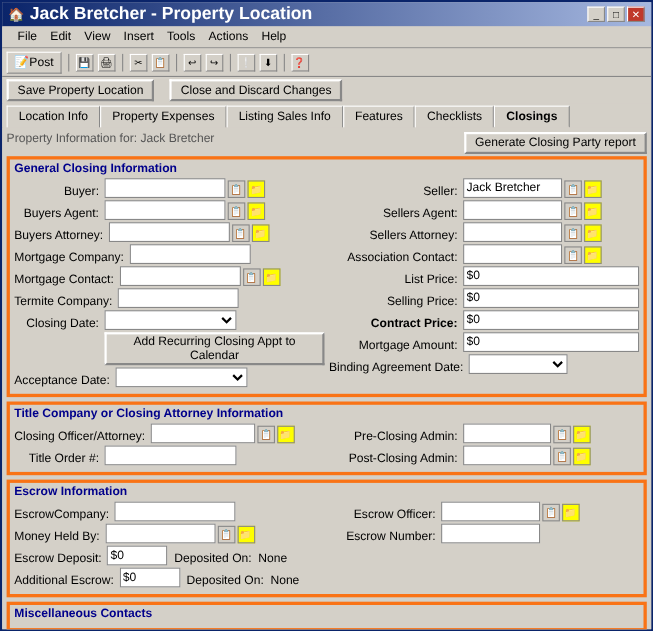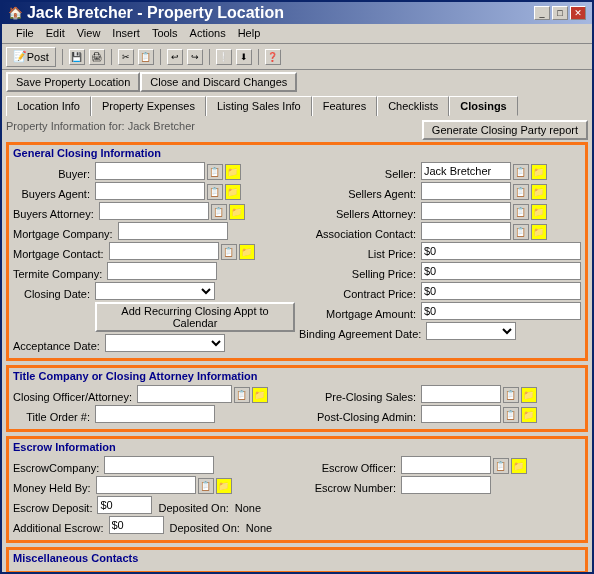--- a/index.html
+++ b/index.html
@@ -106,21 +106,21 @@
       display: flex;
       align-items: center;
       justify-content: center;
       font-size: 9px;
     }
     .toolbar-separator { width: 1px; background: #888; height: 16px; margin: 0 2px; }
     .action-bar {
       background: #d4d0c8;
       padding: 2px 4px;
       display: flex;
-      gap: 0;
+      gap: 14px;
       height: 24px;
       flex-shrink: 0;
       align-items: flex-end;
     }
     .action-btn {
       padding: 2px 8px;
       background: #d4d0c8;
       border: 2px solid;
       border-top-color: #fff;
       border-left-color: #fff;
@@ -399,21 +399,21 @@
           </div>
           <div class="field-row">
             <span class="field-label" style="min-width:120px;">List Price:</span>
             <input class="field-input price-input" type="text" value="$0" style="">
           </div>
           <div class="field-row">
             <span class="field-label" style="min-width:120px;">Selling Price:</span>
             <input class="field-input price-input" type="text" value="$0" style="">
           </div>
           <div class="field-row">
-            <span class="field-label" style="min-width:120px;">Contract Price:</span>
+            <span class="field-label" style="min-width:120px;font-weight:bold;">Contract Price:</span>
             <input class="field-input price-input" type="text" value="$0" style="">
           </div>
           <div class="field-row">
             <span class="field-label" style="min-width:120px;">Mortgage Amount:</span>
             <input class="field-input price-input" type="text" value="$0" style="">
           </div>
           <div class="field-row">
             <span class="field-label" style="min-width:120px;">Binding Agreement Date:</span>
             <select class="field-input" style="width:90px;flex:none;"></select>
           </div>
@@ -431,21 +431,21 @@
             <div class="icon-btn">📋</div>
             <div class="icon-btn yellow">📁</div>
           </div>
           <div class="field-row">
             <span class="field-label">Title Order #:</span>
             <input class="field-input" type="text" style="width: 120px; flex: 0 0 auto;">
           </div>
         </div>
         <div class="col">
           <div class="field-row">
-            <span class="field-label" style="min-width:120px;">Pre-Closing Sales:</span>
+            <span class="field-label" style="min-width:120px;">Pre-Closing Admin:</span>
             <input class="field-input" type="text" style="width: 80px; flex: 0 0 auto;">
             <div class="icon-btn">📋</div>
             <div class="icon-btn yellow">📁</div>
           </div>
           <div class="field-row">
             <span class="field-label" style="min-width:120px;">Post-Closing Admin:</span>
             <input class="field-input" type="text" style="width: 80px; flex: 0 0 auto;">
             <div class="icon-btn">📋</div>
             <div class="icon-btn yellow">📁</div>
           </div>

